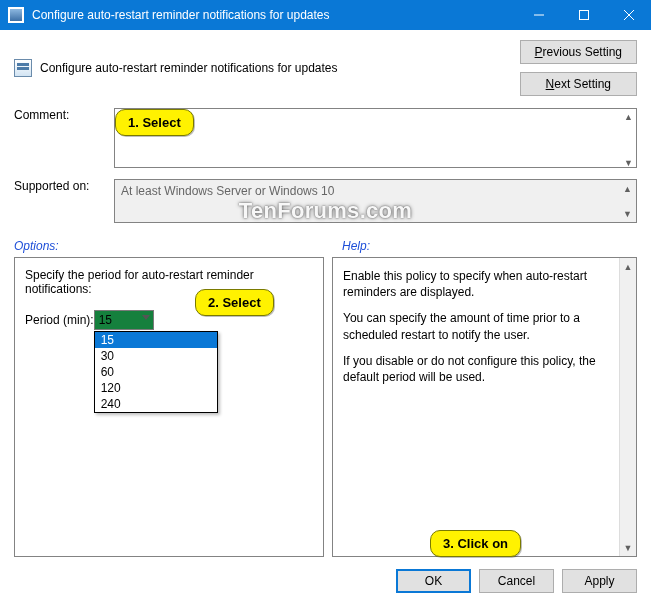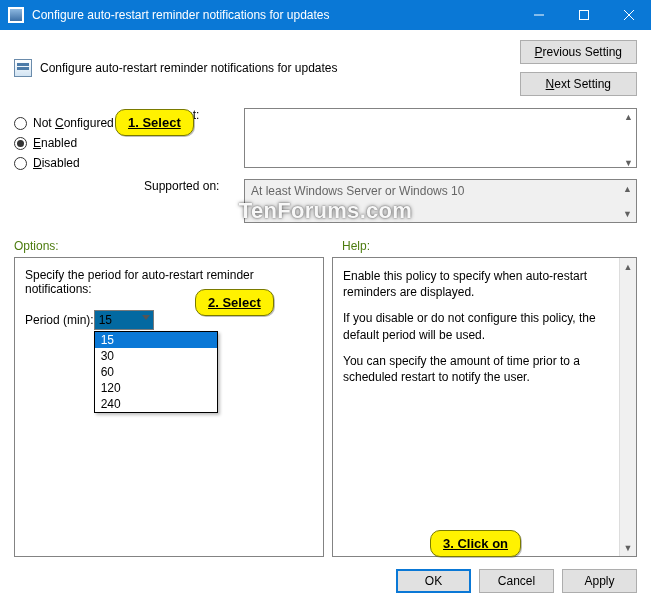--- a/index.html
+++ b/index.html
@@ -120,33 +120,33 @@
     color:#606060;font-size:9px;
   }
   .supported-row {
     display:flex; align-items:flex-start; margin-top:8px;
   }
   .supported-box {
     flex:1; height:44px; border:1px solid #838383;
     background:#f0f0f0; color:#666; padding:4px 6px; position:relative;
   }
   .section-labels { display:flex; margin-top:16px; margin-bottom:4px;}
-  .section-labels .lbl { color:#4d7c0f; }
+  .section-labels .lbl { color:#1d4ed8;font-style:italic; }
   .section-labels .left { width: 328px; }
   .panels { display:flex; gap:8px; }
   .panel {
     border:1px solid #838383; background:#fff;
     height: 300px; overflow:hidden; position:relative;
   }
   .panel.left { width: 310px; padding:10px; }
   .panel.right { flex:1; padding:10px 22px 10px 10px; }
   .options-text { margin-bottom:14px; }
   .period-row { display:flex; align-items:center; }
   .select-box {
-    width:60px;height:20px;border:1px solid #7a7a7a;background:#0369a1;
+    width:60px;height:20px;border:1px solid #7a7a7a;background:#15803d;
     display:flex;align-items:center;padding-left:4px;position:relative;
     font-size:12px;
   }
   .select-box .chev {
     position:absolute; right:3px; top:4px;
     border-left:4px solid transparent;
     border-right:4px solid transparent;
     border-top:5px solid #555;
   }
   .dropdown {
@@ -185,21 +185,20 @@
     position:absolute;
     background: #fff200;
     border:1px solid #7a7a00;
     border-radius:10px;
     padding:5px 12px;
     font-weight:bold;
     font-size:13px;
     color:#000;
     box-shadow: 1px 1px 0 rgba(0,0,0,0.25);
     z-index:20;
-    text-decoration:underline;
   }
   .watermark {
     position:absolute;
     top:198px; left:0; right:0;
     text-align:center;
     font-size:22px;
     font-weight:600;
     color:rgba(255,255,255,0.95);
     text-shadow:0 0 4px rgba(0,0,0,0.45),0 0 2px rgba(0,0,0,0.55);
     pointer-events:none;
@@ -238,34 +237,20 @@
   <div class="header-row">
     <span class="policy-icon"></span>
     <span class="header-title">Configure auto-restart reminder notifications for updates</span>
     <div class="nav-btns">
       <button class="btn"><span class="u">P</span><span>revious Setting</span></button>
       <button class="btn"><span class="u">N</span><span>ext Setting</span></button>
     </div>
   </div>
 
   <div class="config-row">
-    <div class="radios">
-      <div class="radio-line">
-        <span class="radio"></span>
-        <span><span>Not </span><span class="u">C</span><span>onfigured</span></span>
-      </div>
-      <div class="radio-line">
-        <span class="radio checked"></span>
-        <span><span class="u">E</span><span>nabled</span></span>
-      </div>
-      <div class="radio-line">
-        <span class="radio"></span>
-        <span><span class="u">D</span><span>isabled</span></span>
-      </div>
-    </div>
     <div style="flex:1">
       <div style="display:flex;align-items:flex-start;">
         <span class="fieldlabel">Comment:</span>
         <div class="rel" style="flex:1">
           <textarea class="textarea-comment" style="width: 100%;"></textarea>
           <div class="scroll-arrows">
             <div class="arr">▲</div>
             <div class="arr">▼</div>
           </div>
         </div>
@@ -302,22 +287,22 @@
             <div class="opt">60</div>
             <div class="opt">120</div>
             <div class="opt">240</div>
           </div>
         </div>
       </div>
     </div>
     <div class="panel right">
       <div class="help-text">
         <p>Enable this policy to specify when auto-restart reminders are displayed.</p>
+        <p>You can specify the amount of time prior to a scheduled restart to notify the user.</p>
         <p>If you disable or do not configure this policy, the default period will be used.</p>
-        <p>You can specify the amount of time prior to a scheduled restart to notify the user.</p>
       </div>
       <div class="scrollbarr">
         <div class="arr top">▲</div>
         <div class="arr bot">▼</div>
       </div>
     </div>
   </div>
 </div>
 
 <div class="footer">

